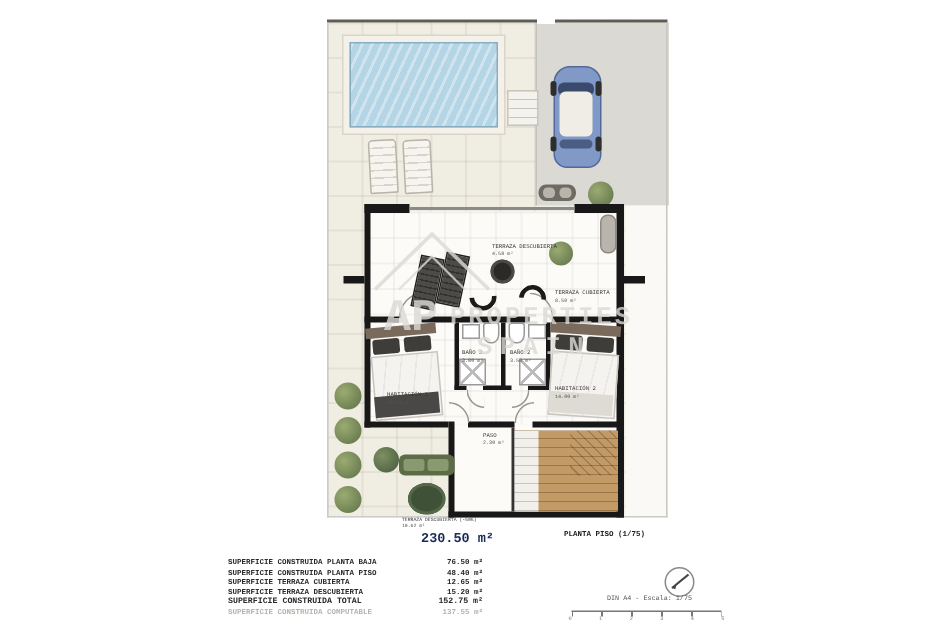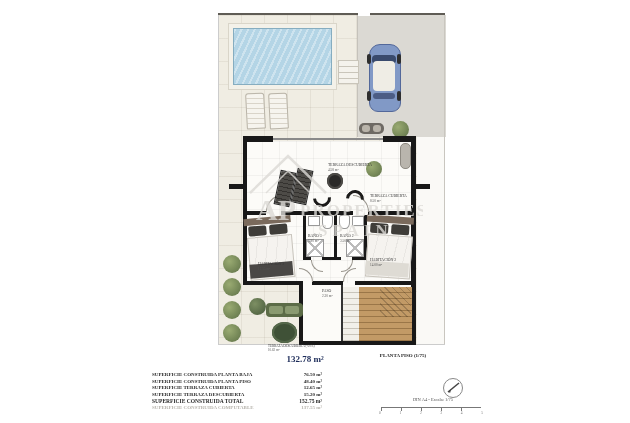--- a/index.html
+++ b/index.html
@@ -1,17 +1,17 @@
 <!DOCTYPE html>
 <html><head>
 <meta charset="utf-8">
 <style>
   html,body{margin:0;padding:0;background:#ffffff;}
   .page{position:relative;width:630px;height:423px;background:#fff;overflow:hidden;
-        font-family:Liberation Serif, serif;color:#333;}
+        font-family:Liberation Mono, monospace;color:#333;}
   .abs{position:absolute;}
 
   
   .plot{left:218px;top:15px;width:227px;height:330px;background:#f0ede3;
         background-image:linear-gradient(rgba(120,110,90,.10) 1px,transparent 1px),
                          linear-gradient(90deg,rgba(120,110,90,.10) 1px,transparent 1px);
         background-size:23px 23px;}
   .driveway{left:357px;top:15px;width:88px;height:122px;background:#dbd9d3;border-left:1px solid #c5c2bb;}
   .white-strip{left:417px;top:137px;width:28px;height:208px;background:#faf9f6;}
   .b-top{left:218px;top:13px;width:227px;height:2px;background:#5f5c55;}
@@ -269,21 +269,21 @@
 
   <svg class="abs wm" width="195" height="135" viewBox="0 0 195 135">
     <polyline points="22,55 60,18 98,55" fill="none" stroke="#dcdad6" stroke-width="2.5"></polyline>
     <polyline points="38,55 60,33 82,55" fill="none" stroke="#dcdad6" stroke-width="1.5"></polyline>
     <text x="28" y="82" font-size="30" font-weight="bold" fill="#dcdad6">AP</text>
     <text x="72" y="78" font-size="17" font-weight="bold" letter-spacing="2" fill="#dcdad6">PROPERTIES</text>
     <text x="90" y="98" font-size="17" font-weight="bold" letter-spacing="5" fill="#dcdad6">SPAIN</text>
   </svg>
 
   <div class="abs drawing-label">PLANTA PISO (1/75)</div>
-  <div class="abs plan-title">132.78 m²</div>
+  <div class="abs plan-title">230.50 m²</div>
 
   <div class="abs legend">
     <div class="row">
       <span>SUPERFICIE CONSTRUIDA PLANTA BAJA</span>
       <span>76.50 m²</span>
     </div>
     <div class="row">
       <span>SUPERFICIE CONSTRUIDA PLANTA PISO</span>
       <span>48.40 m²</span>
     </div>

